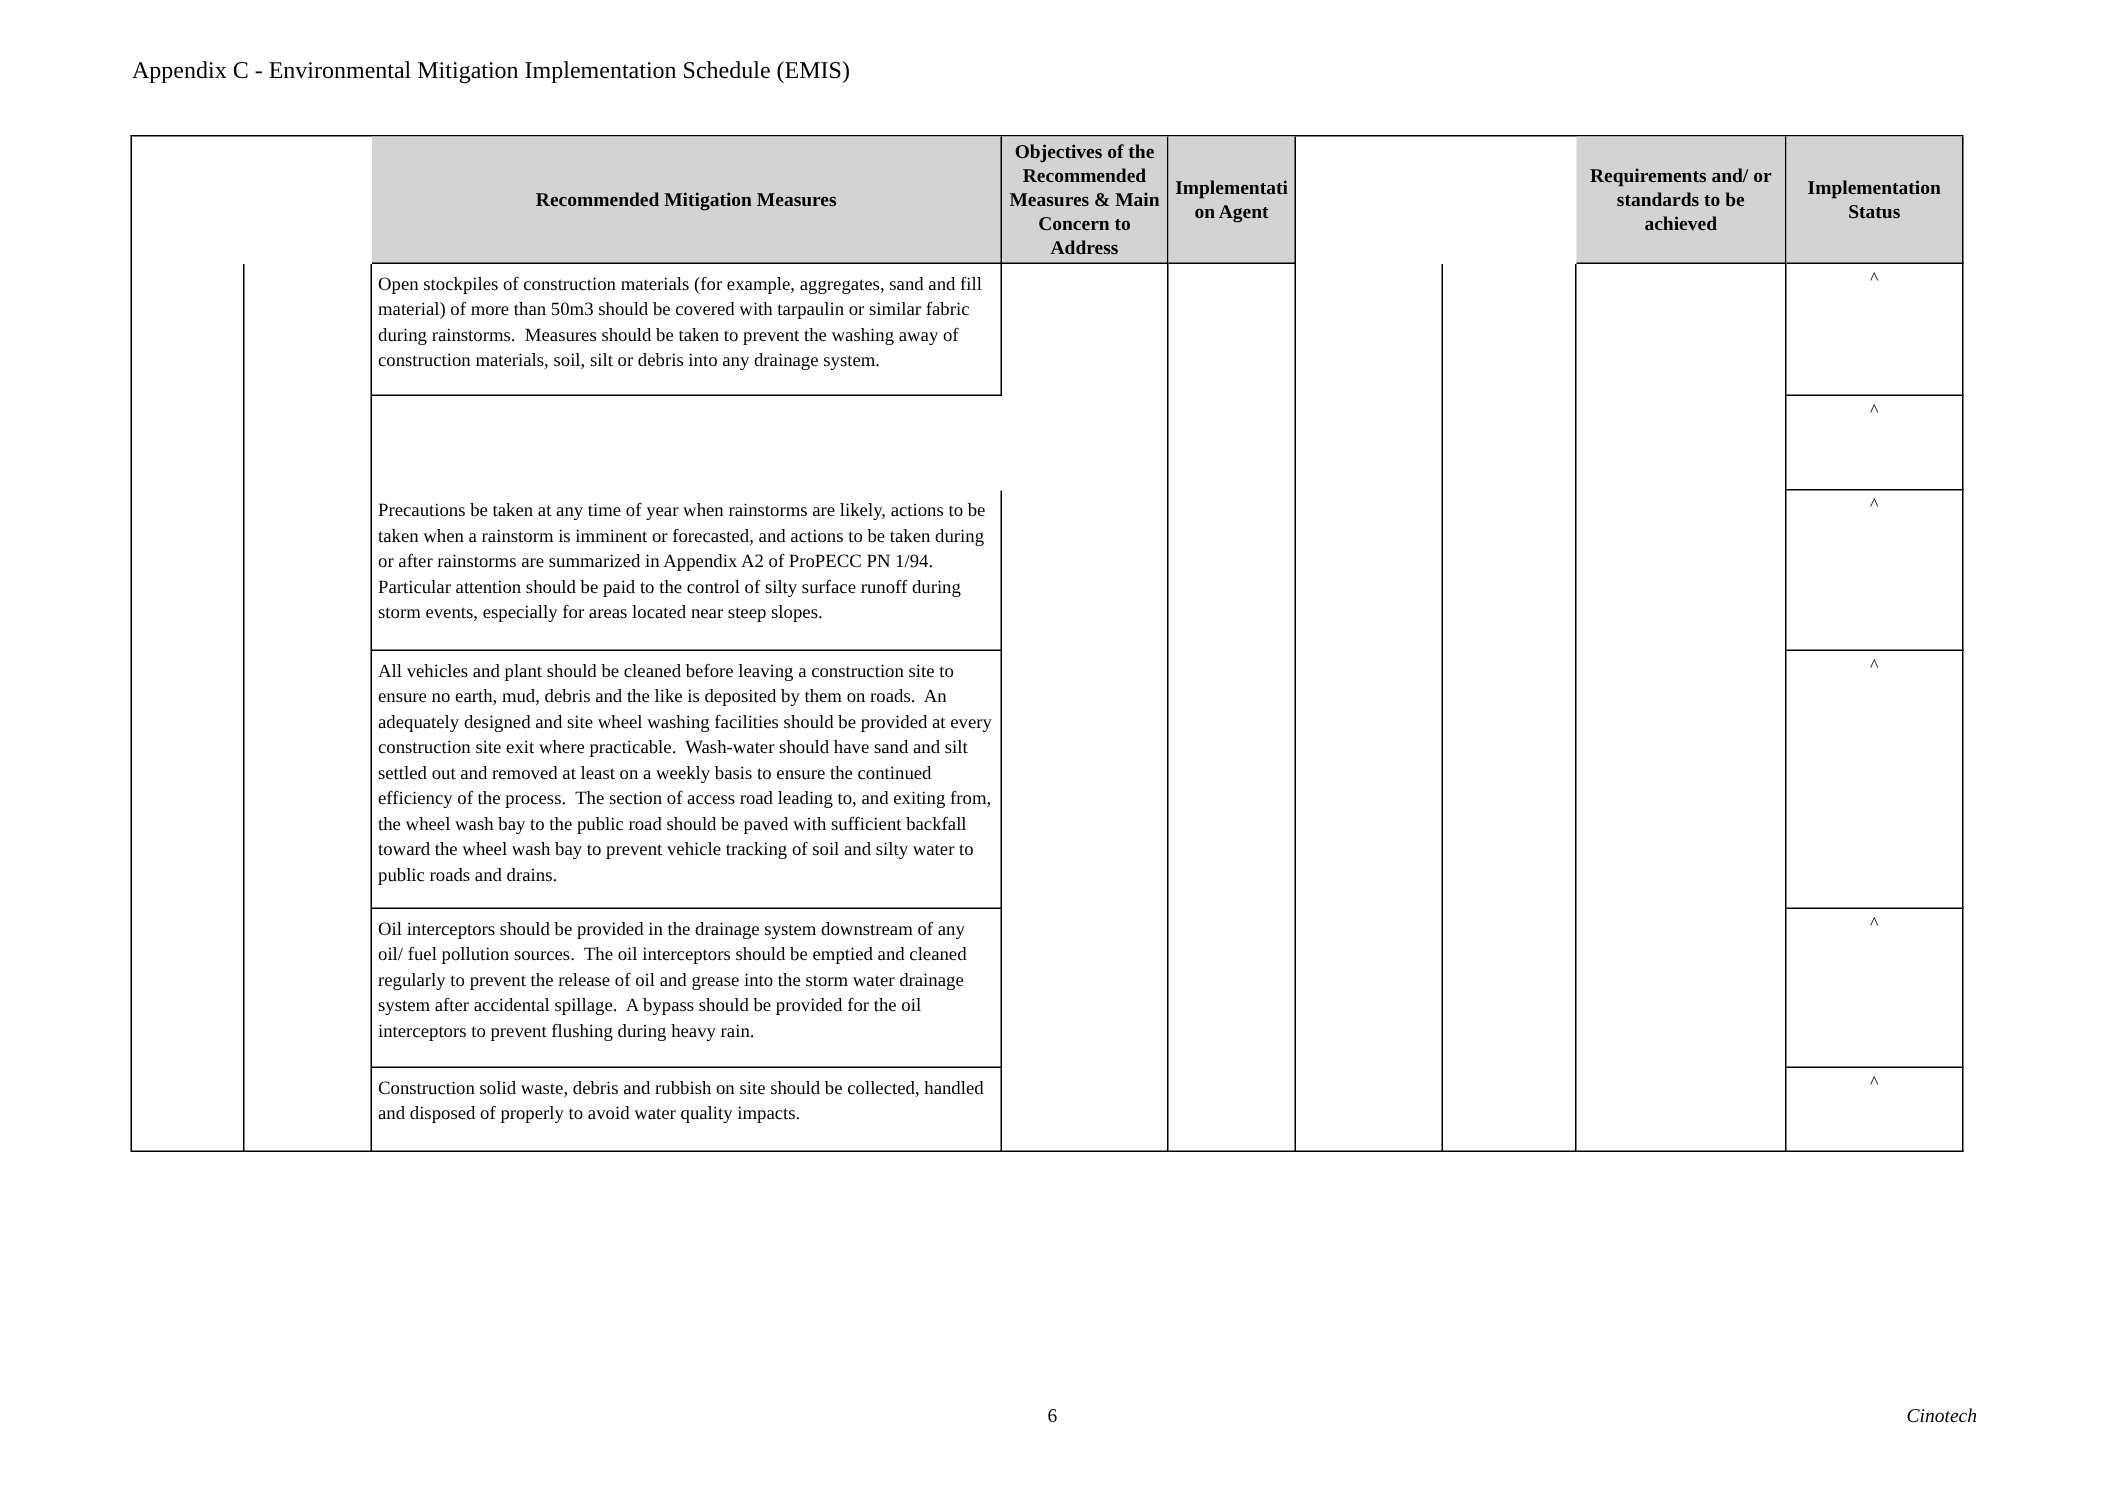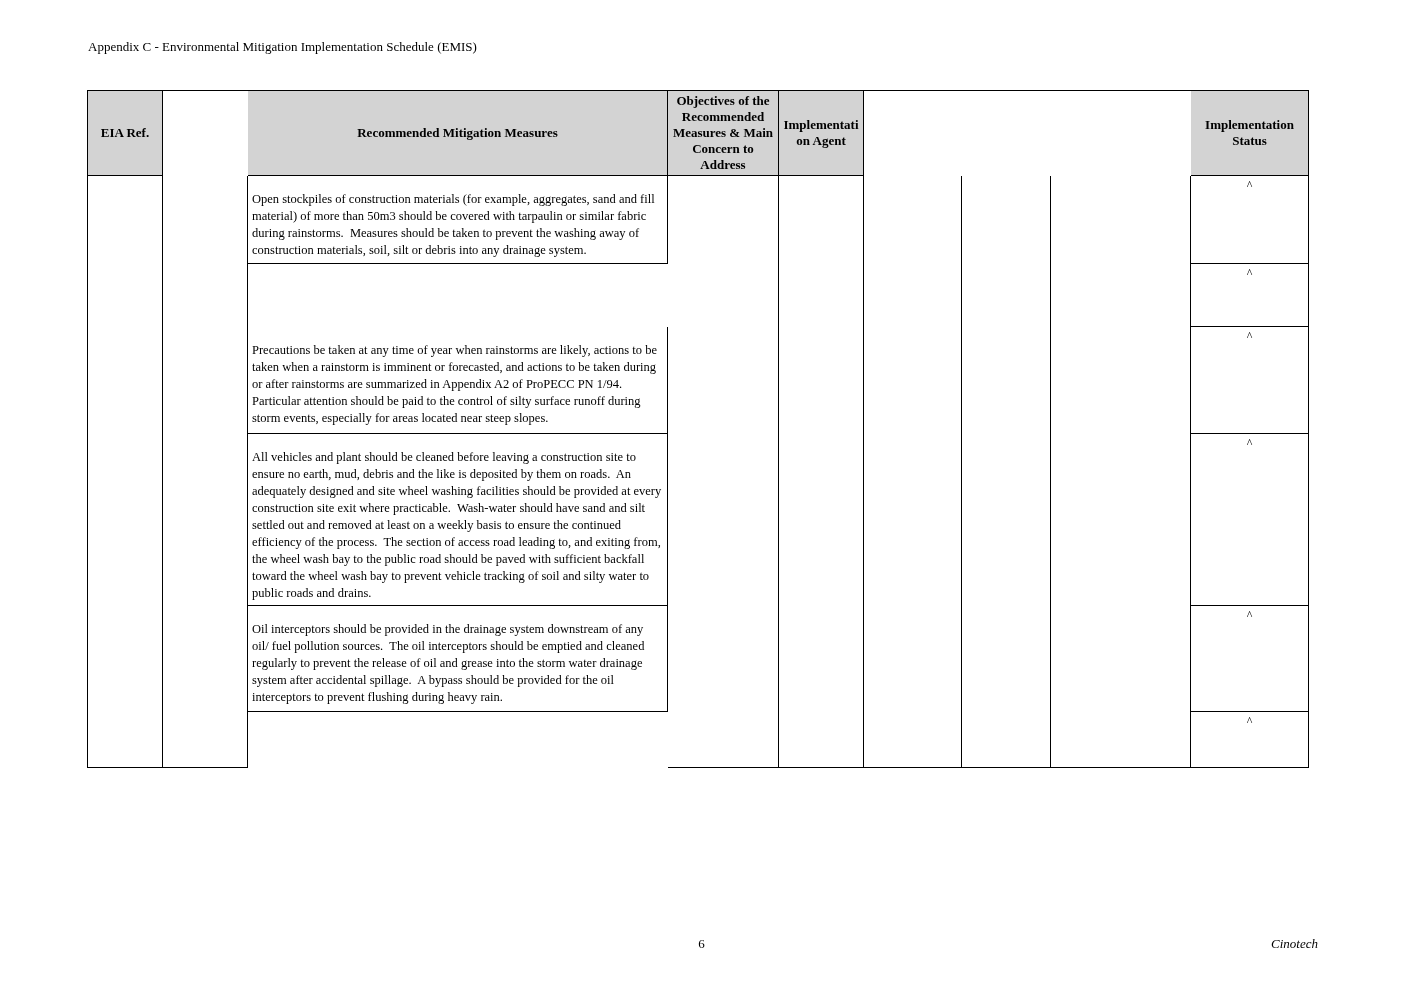--- a/index.html
+++ b/index.html
@@ -9,21 +9,21 @@
     width: 1403px; height: 992px;
     background: #ffffff;
     color: #000000;
     font-family: "Liberation Serif", serif;
     position: relative;
     overflow: hidden;
   }
   .doc-title {
     position: absolute;
     left: 88px; top: 39px;
-    font-size: 13px;
+    font-size: 16px;
   }
   .emis-table {
     position: absolute;
     left: 87px; top: 90px;
     display: grid;
     grid-template-columns: 75px 85px 420px 111px 85px 98px 89px 140px 118px;
     grid-template-rows: 85px 88px 63px 107px 172px 106px 56px;
     border-top: 1px solid #000;
     border-left: 1px solid #000;
   }
@@ -43,21 +43,21 @@
     justify-content: center;
     text-align: center;
     padding: 2px 3px;
     overflow-wrap: break-word;
     word-break: break-word;
   }
   .measure {
     grid-column: 3;
     font-size: 12.5px;
     line-height: 17px;
-    padding: 15px 4px 2px 4px;
+    padding: 5px 4px 2px 4px;
     white-space: pre-wrap;
   }
   .status {
     grid-column: 9;
     font-size: 12px;
     text-align: center;
     padding-top: 3px;
     line-height: 12px;
   }
   .colspan {
@@ -80,38 +80,39 @@
 </style>
 </head>
 <body>
 
 <div>
 
   <div class="doc-title">Appendix C - Environmental Mitigation Implementation Schedule (EMIS)</div>
 
   <div class="emis-table">
 
-    <div class="cell th" style="grid-column:1">EIA Ref.</div>
     <div class="cell th" style="grid-column:3">Recommended Mitigation Measures</div>
     <div class="cell th" style="grid-column:4">Objectives of the Recommended Measures &amp; Main Concern to Address</div>
     <div class="cell th" style="grid-column:5">Implementation Agent</div>
+    <div class="cell th" style="grid-column:8">Requirements and/ or standards to be achieved</div>
     <div class="cell th" style="grid-column:9">Implementation Status</div>
 
     <div class="cell colspan" style="grid-column:1"></div>
     <div class="cell colspan" style="grid-column:2"></div>
     <div class="cell colspan" style="grid-column:4"></div>
     <div class="cell colspan" style="grid-column:5"></div>
     <div class="cell colspan" style="grid-column:6"></div>
     <div class="cell colspan" style="grid-column:7"></div>
     <div class="cell colspan" style="grid-column:8"></div>
 
     <div class="cell measure" style="grid-row:2">Open stockpiles of construction materials (for example, aggregates, sand and fill material) of more than 50m3 should be covered with tarpaulin or similar fabric during rainstorms.  Measures should be taken to prevent the washing away of construction materials, soil, silt or debris into any drainage system.</div>
     <div class="cell measure" style="grid-row:4">Precautions be taken at any time of year when rainstorms are likely, actions to be taken when a rainstorm is imminent or forecasted, and actions to be taken during or after rainstorms are summarized in Appendix A2 of ProPECC PN 1/94.  Particular attention should be paid to the control of silty surface runoff during storm events, especially for areas located near steep slopes.</div>
     <div class="cell measure" style="grid-row:5">All vehicles and plant should be cleaned before leaving a construction site to ensure no earth, mud, debris and the like is deposited by them on roads.  An adequately designed and site wheel washing facilities should be provided at every construction site exit where practicable.  Wash-water should have sand and silt settled out and removed at least on a weekly basis to ensure the continued efficiency of the process.  The section of access road leading to, and exiting from, the wheel wash bay to the public road should be paved with sufficient backfall toward the wheel wash bay to prevent vehicle tracking of soil and silty water to public roads and drains.</div>
     <div class="cell measure" style="grid-row:6">Oil interceptors should be provided in the drainage system downstream of any oil/ fuel pollution sources.  The oil interceptors should be emptied and cleaned regularly to prevent the release of oil and grease into the storm water drainage system after accidental spillage.  A bypass should be provided for the oil interceptors to prevent flushing during heavy rain.</div>
+    <div class="cell measure" style="grid-row:7">Construction solid waste, debris and rubbish on site should be collected, handled and disposed of properly to avoid water quality impacts.</div>
 
     <div class="cell status" style="grid-row:2">^</div>
     <div class="cell status" style="grid-row:3">^</div>
     <div class="cell status" style="grid-row:4">^</div>
     <div class="cell status" style="grid-row:5">^</div>
     <div class="cell status" style="grid-row:6">^</div>
     <div class="cell status" style="grid-row:7">^</div>
 
   </div>
 

